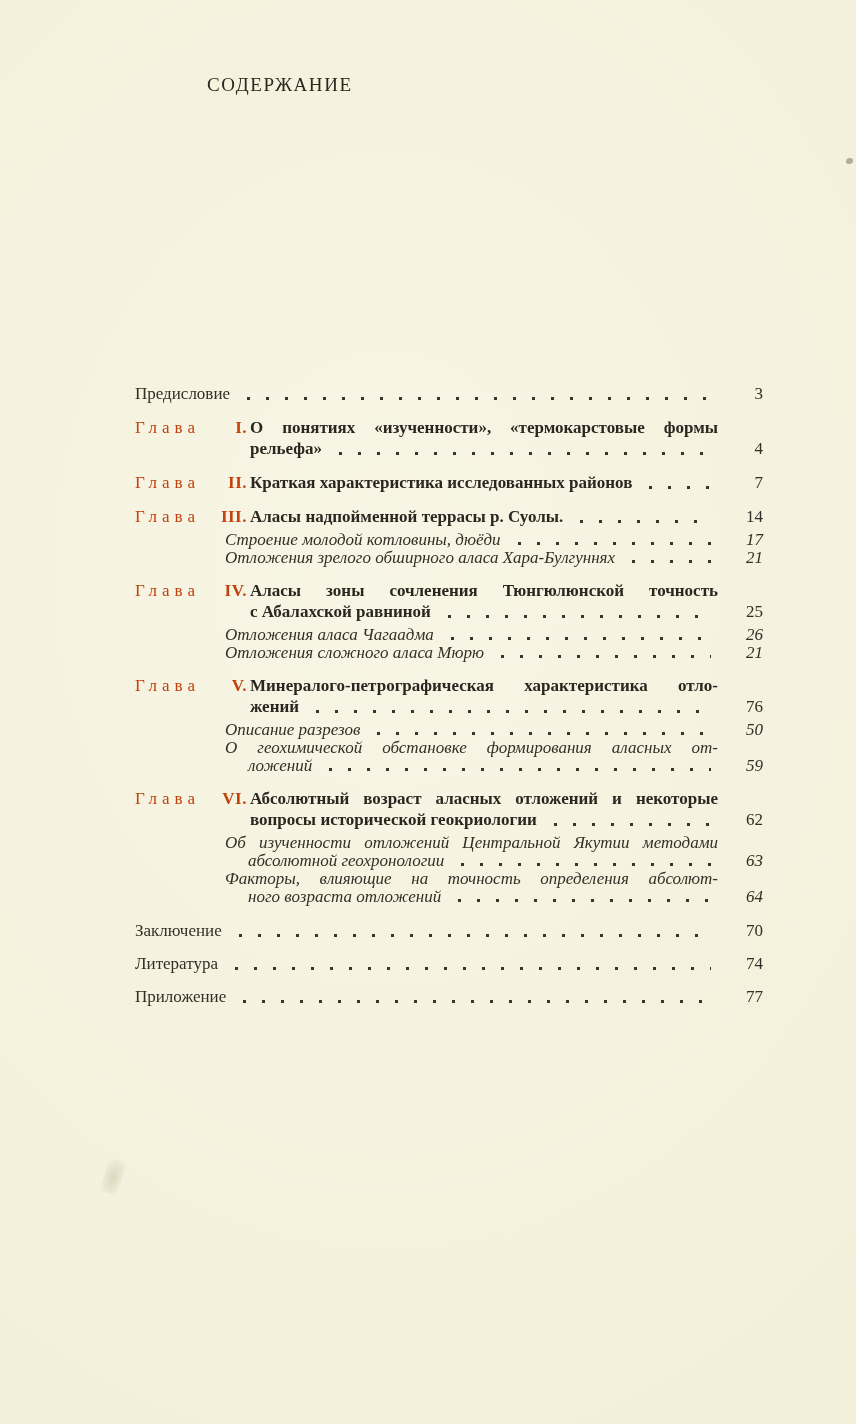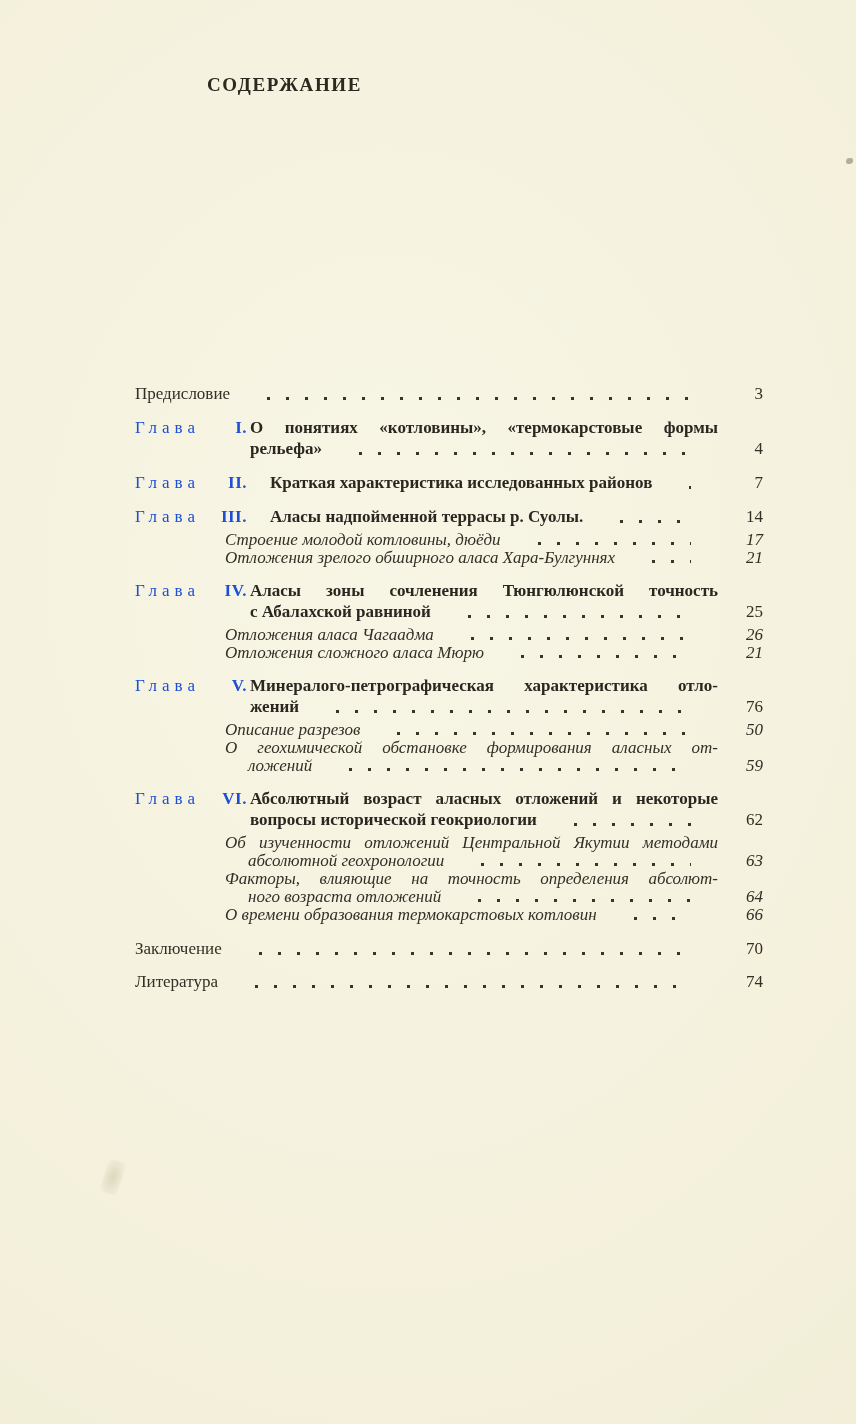--- a/index.html
+++ b/index.html
@@ -14,21 +14,21 @@
   
   .paper-tint{
     position:absolute;inset:0;
     background:radial-gradient(ellipse 120% 90% at 45% 40%, rgba(255,255,250,0.25), rgba(222,214,175,0.18));
     pointer-events:none;
   }
   .doc-title{
     position:absolute;
     left:207px;top:74px;
     font-size:19px;
-    font-weight:bold;
+    font-weight:normal;
     letter-spacing:1.6px;
     color:#2d2921;
   }
   #toc{
     position:absolute;
     left:135px;top:383px;
     width:628px;
     font-size:17px;
   }
   .entry{line-height:21px;}
@@ -47,21 +47,20 @@
   
   .line.mid{
     text-align:justify;
     text-align-last:justify;
     margin-right:45px;
   }
   
   .line.last{
     display:flex;
     align-items:flex-end;
-    gap:20px;
   }
   .line.last .txt{flex:0 1 auto;white-space:nowrap;}
   .leader{
     flex:1 1 auto;
     align-self:flex-end;
     height:12px;
     margin:0 10px 0 9px;
     background-image:radial-gradient(circle, #3a352c 1.7px, rgba(58,53,44,0) 2px);
     background-size:19px 11px;
     background-repeat:repeat-x;
@@ -74,21 +73,21 @@
     font-weight:normal;
     color:#332e26;
   }
   .chapter .txt,.chapter .line.mid{font-weight:bold;color:#2b2720;}
   .glabel{
     display:inline-flex;
     justify-content:space-between;
     width:112px;
     margin-right:3px;
     font-weight:normal;
-    color:#1d4ed8;
+    color:#c2410c;
   }
   .glabel .glava{letter-spacing:5px;}
   .glabel .roman{font-weight:bold;letter-spacing:0.5px;}
 
   
   .speck{
     position:absolute;left:846px;top:158px;width:7px;height:6px;
     background:#7d7863;border-radius:60% 40% 55% 45%;
     opacity:.55;filter:blur(0.6px);
   }
@@ -110,21 +109,21 @@
       <div class="line first last">
         <span class="txt">Предисловие</span>
         <span class="leader"></span>
         <span class="num">3</span>
       </div>
     </div>
     <div class="entry chapter">
       <div class="line first mid"><span class="glabel">
           <span class="glava">Глава</span>
           <span class="roman">I.</span>
-        </span><span class="txt">О понятиях «котловины», «термокарстовые формы</span></div>
+        </span><span class="txt">О понятиях «изученности», «термокарстовые формы</span></div>
       <div class="line last">
         <span class="txt">рельефа»</span>
         <span class="leader"></span>
         <span class="num">4</span>
       </div>
     </div>
     <div class="entry chapter">
       <div class="line first last">
         <span class="glabel">
           <span class="glava">Глава</span>
@@ -231,37 +230,37 @@
       </div>
     </div>
     <div class="entry sub">
       <div class="line first mid"><span class="txt">Факторы, влияющие на точность определения абсолют-</span></div>
       <div class="line last">
         <span class="txt">ного возраста отложений</span>
         <span class="leader"></span>
         <span class="num">64</span>
       </div>
     </div>
-    <div class="entry sub">
-      <div class="line first last">
-        <span class="txt">О времени образования термокарстовых котловин</span>
-        <span class="leader"></span>
-        <span class="num">66</span>
-      </div>
-    </div>
     <div class="entry plain">
       <div class="line first last">
         <span class="txt">Заключение</span>
         <span class="leader"></span>
         <span class="num">70</span>
       </div>
     </div>
     <div class="entry plain">
       <div class="line first last">
         <span class="txt">Литература</span>
         <span class="leader"></span>
         <span class="num">74</span>
+      </div>
+    </div>
+    <div class="entry plain">
+      <div class="line first last">
+        <span class="txt">Приложение</span>
+        <span class="leader"></span>
+        <span class="num">77</span>
       </div>
     </div>
   </div>
 
 <div class="speck"></div>
 <div class="smudge"></div>
 
 </body></html>

